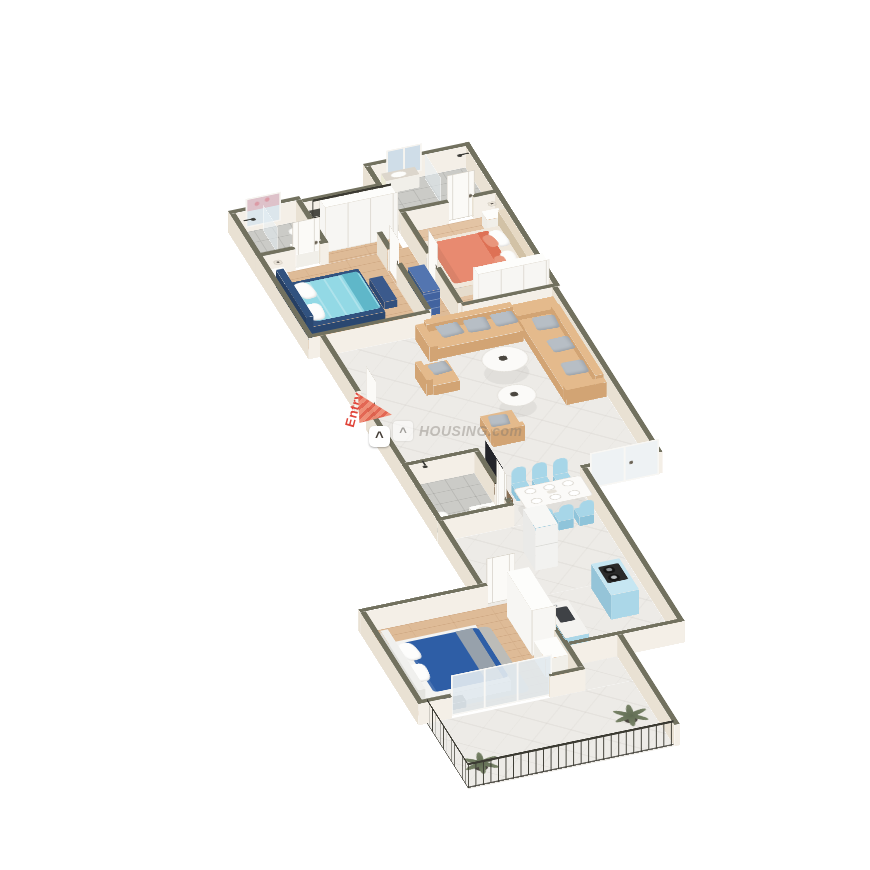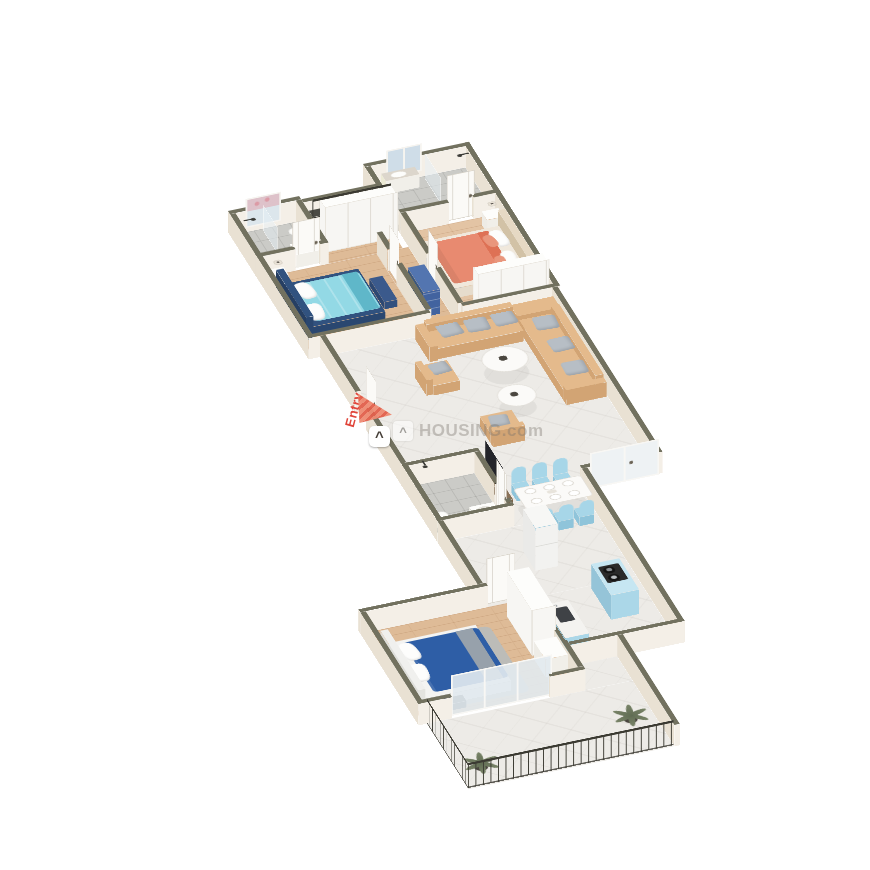--- a/index.html
+++ b/index.html
@@ -18,21 +18,21 @@
       background:repeating-linear-gradient(130deg,#ee8a72 0 4px,#e2604c 4px 7px);
       clip-path:polygon(0 4%,96% 58%,14% 100%);transform:rotate(8deg);opacity:.95;}
   #entry-chevron{position:absolute;left:369px;top:426px;width:21px;height:21px;z-index:6;
       background:#fff;border-radius:5px;box-shadow:0 1px 2px rgba(0,0,0,.3);
       display:flex;align-items:center;justify-content:center;
       font-weight:bold;font-size:15px;color:#474039;line-height:1;}
   #watermark{position:absolute;left:393px;top:421px;z-index:5;display:flex;align-items:center;gap:6px;}
   #watermark .wm-ic{width:20px;height:20px;border-radius:4px;background:rgba(255,255,255,.55);
       box-shadow:0 0 2px rgba(0,0,0,.15);display:flex;align-items:center;justify-content:center;
       font-weight:bold;font-size:13px;color:rgba(90,85,80,.55);}
-  #watermark .wm-tx{font-size:17px;font-weight:bold;color:rgba(120,115,108,.38);letter-spacing:.5px;}
+  #watermark .wm-tx{font-size:14px;font-weight:bold;color:rgba(120,115,108,.38);letter-spacing:.5px;font-style:italic;}
 </style>
 </head>
 <body>
 
 <div id="stage">
   <div id="plan">
       <div class="n" style="width: 64px; height: 74px; background: repeating-linear-gradient(90deg, rgba(0, 0, 0, 0.09) 0px, rgba(0, 0, 0, 0.09) 1px, transparent 1px, transparent 19px), repeating-linear-gradient(rgba(0, 0, 0, 0.09) 0px, rgba(0, 0, 0, 0.09) 1px, transparent 1px, transparent 19px) rgb(203, 203, 199); transform: translate3d(123px, 38px, 0px);"></div>
       <div class="n" style="width: 79px; height: 26px; background: repeating-linear-gradient(90deg, rgba(0, 0, 0, 0.09) 0px, rgba(0, 0, 0, 0.09) 1px, transparent 1px, transparent 19px), repeating-linear-gradient(rgba(0, 0, 0, 0.09) 0px, rgba(0, 0, 0, 0.09) 1px, transparent 1px, transparent 19px) rgb(203, 203, 199); transform: translate3d(193px, 44px, 0px);"></div>
       <div class="n" style="width: 101px; height: 81px; background: repeating-linear-gradient(90deg, rgba(0, 0, 0, 0.09) 0px, rgba(0, 0, 0, 0.09) 1px, transparent 1px, transparent 19px), repeating-linear-gradient(rgba(0, 0, 0, 0.09) 0px, rgba(0, 0, 0, 0.09) 1px, transparent 1px, transparent 19px) rgb(203, 203, 199); transform: translate3d(278px, 7px, 0px);"></div>
       <div class="n" style="width: 121px; height: 144px; background: repeating-linear-gradient(rgba(160, 110, 70, 0.22) 0px, rgba(160, 110, 70, 0.22) 1px, transparent 1px, transparent 13px), repeating-linear-gradient(90deg, rgba(160, 110, 70, 0.1) 0px, rgba(160, 110, 70, 0.1) 1px, transparent 1px, transparent 44px) rgb(222, 187, 151); transform: translate3d(123px, 118px, 0px);"></div>

